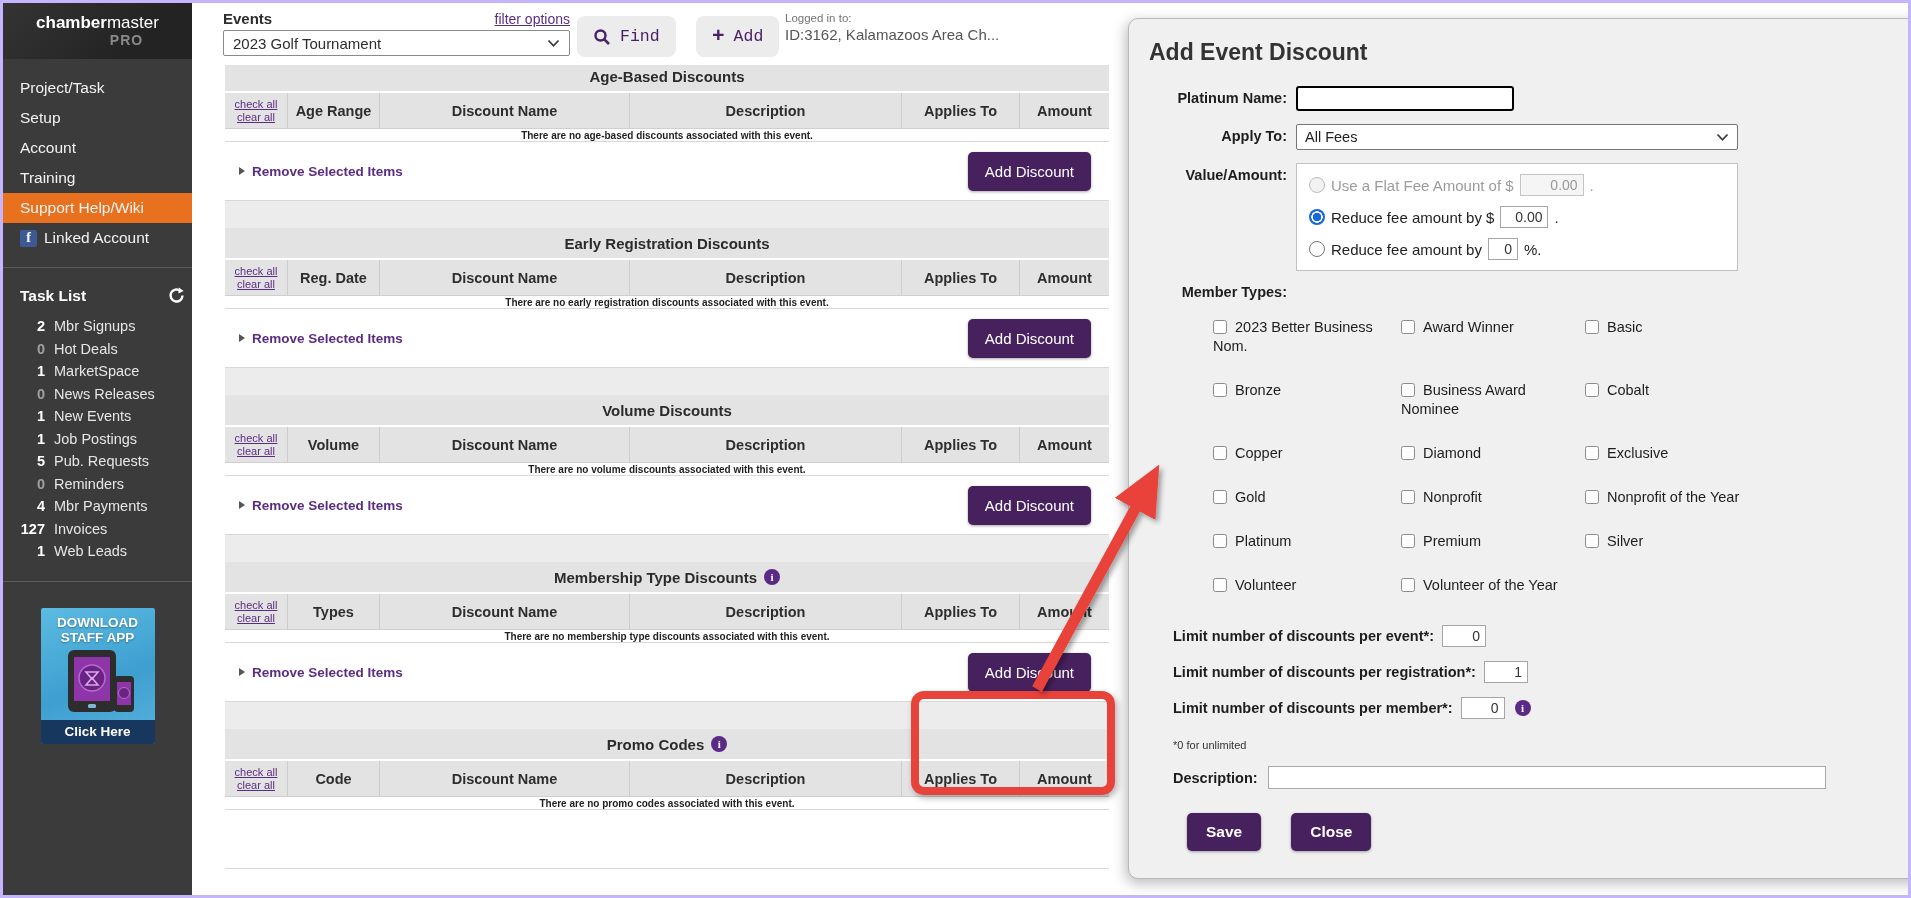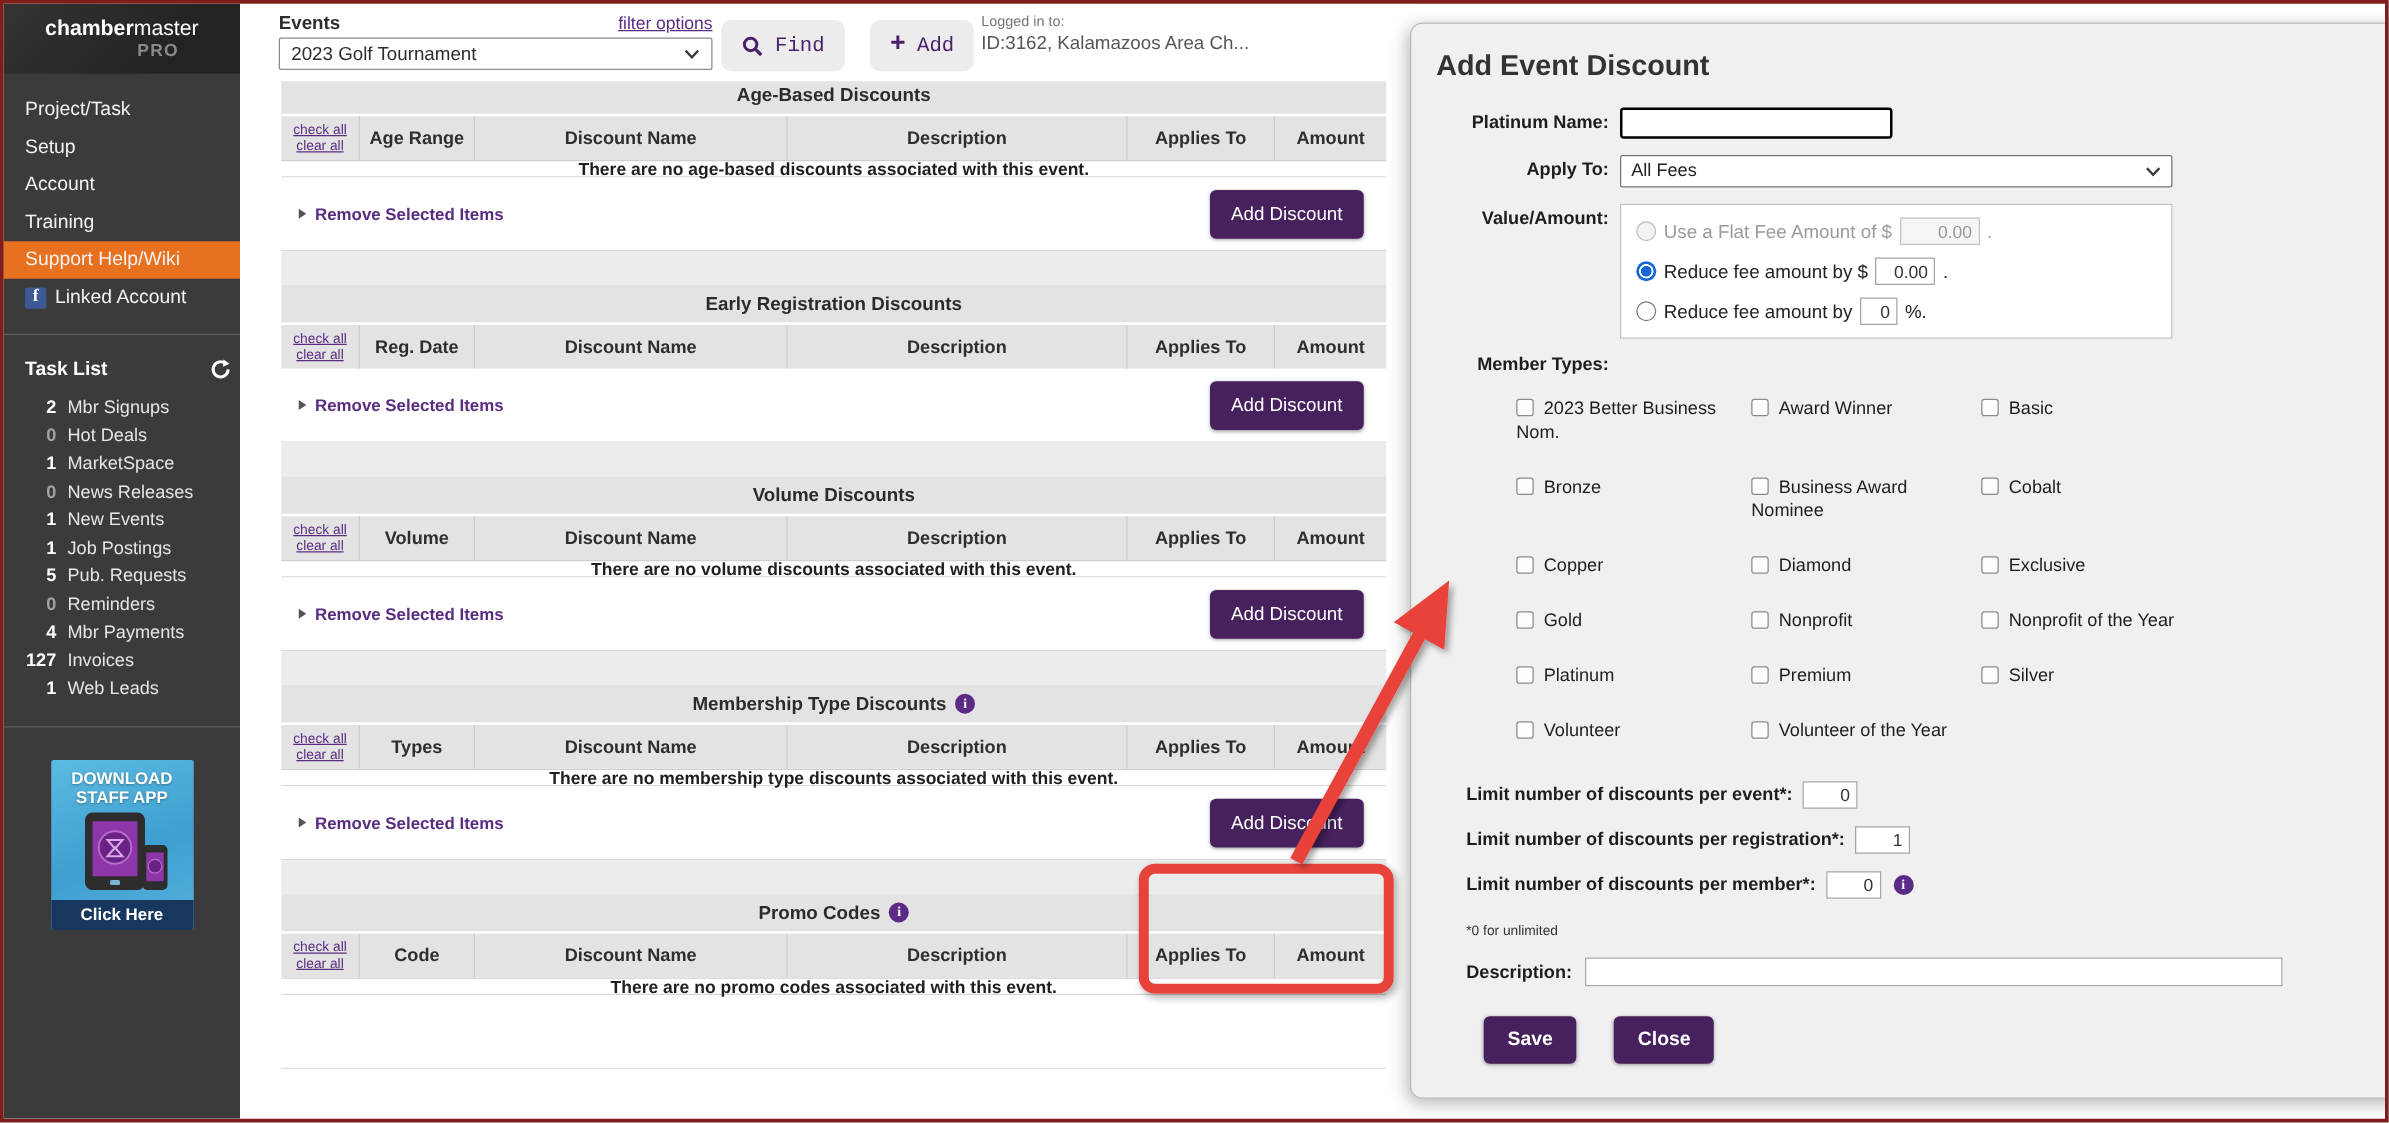--- a/index.html
+++ b/index.html
@@ -3,21 +3,21 @@
 <meta charset="utf-8">
 <style>
   :root{
     --accent:#47215e; --link:#5b2d82; --orange:#e8711f; --red:#e8433b;
     --fb:#3d5a97; --badge-blue:#45a9d8; --navy:#17375e;
   }
   *{box-sizing:border-box; margin:0; padding:0;}
   html,body{background:#888;}
   body{font-family:"Liberation Sans", sans-serif;}
   .page{position:relative; width:1911px; height:898px; background:#fff;
-        border:3px solid #7f1d1d; overflow:hidden;}
+        border:3px solid #c4b5fd; overflow:hidden;}
 
   
   .sidebar{position:absolute; left:0; top:0; bottom:0; width:189px; background:#3b3b3b; z-index:5;}
   .brand{height:56px; background:linear-gradient(135deg,#343434 0%,#232323 70%); color:#fff;
          text-align:center; padding-top:10px; font-size:17px;}
   .brand .b{font-weight:bold;}
   .brand-pro{font-size:14px; font-weight:bold; color:#8a8a8a; letter-spacing:1px; padding-left:58px; margin-top:-1px;}
   .nav{padding:14px 0 6px 0;}
   .nav-item{color:#f2f2f2; font-size:15.5px; padding:6px 6px 6px 17px; cursor:pointer; display:flex; align-items:center; gap:7px;}
   .nav-item.active{background:var(--orange);}
@@ -62,21 +62,21 @@
   .section{background:#fff; border-bottom:1px solid #d8d8d8;}
   .sec-title{height:30px; background:#e3e3e3; display:flex; align-items:center; justify-content:center;
              font-weight:bold; font-size:15px; color:#2b2b2b; gap:7px;}
   .sec-head{display:flex; background:#e3e3e3; border-top:2px solid #fff; height:37px;}
   .cell{display:flex; align-items:center; justify-content:center; font-weight:bold; font-size:14.5px;
         color:#2e2e2e; border-left:1px solid #cdcdcd; flex:none;}
   .cell:first-child{border-left:none;}
   .checkcell{flex-direction:column; font-weight:normal;}
   .mini{color:var(--link); font-size:11px; line-height:13px; text-decoration:underline; cursor:pointer;}
   .sec-msg{height:14px; display:flex; align-items:center; justify-content:center; font-weight:bold;
-           font-size:14px; color:#1f1f1f; border-top:1px solid #cfcfcf; border-bottom:1px solid #d8d8d8; background:#fff;}
+           font-size:10px; color:#1f1f1f; border-top:1px solid #cfcfcf; border-bottom:1px solid #d8d8d8; background:#fff;}
   .sec-action{height:58px; display:flex; align-items:center; justify-content:space-between; padding:0 18px 0 14px; background:#fff;}
   .remove{display:flex; align-items:center; gap:7px; color:var(--link); font-weight:bold; font-size:13.5px; cursor:pointer;}
   .tri{width:0; height:0; border-left:6px solid #555; border-top:4.5px solid transparent; border-bottom:4.5px solid transparent;}
   .add-btn{background:var(--accent); color:#fff; font-size:15px; font-family:inherit; border:none; border-radius:5px;
            padding:11px 17px; box-shadow:0 1px 3px rgba(0,0,0,.35); cursor:pointer;}
   .info{width:16px; height:16px; border-radius:50%; background:#5b2a86; color:#fff; font-size:11px; font-weight:bold;
         display:inline-flex; align-items:center; justify-content:center; font-family:"Liberation Serif",serif; flex:none;}
 
   
   .modal{position:absolute; left:1125px; top:15px; width:878px; height:861px; background:#f0f0f0;
@@ -298,20 +298,21 @@
           <div class="cell checkcell" style="width: 62px;">
             <a class="mini">check all</a>
             <a class="mini">clear all</a>
           </div>
           <div class="cell" style="width: 92px;">Reg. Date</div>
           <div class="cell" style="width: 250px;">Discount Name</div>
           <div class="cell" style="width: 272px;">Description</div>
           <div class="cell" style="width: 118px;">Applies To</div>
           <div class="cell" style="width: 90px;">Amount</div>
         </div>
+        <div class="sec-msg">There are no early registration discounts associated with this event.</div>
         <div class="sec-action">
           <a class="remove">
             <span class="tri"></span>
             <span>Remove Selected Items</span>
           </a>
           <button class="add-btn">Add Discount</button>
         </div>
       </section>
       <div class="spacer"></div>
       <section class="section">

